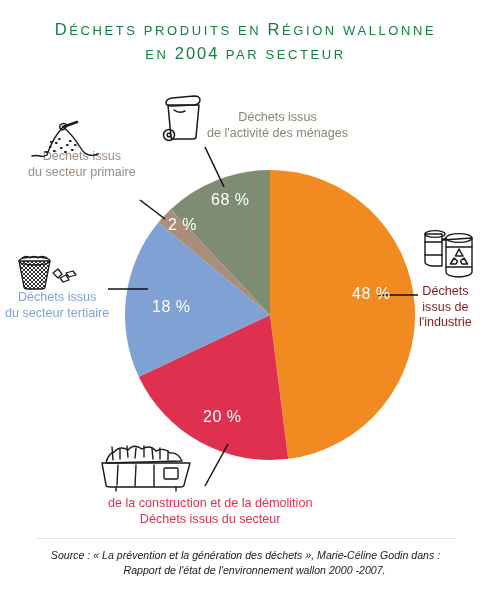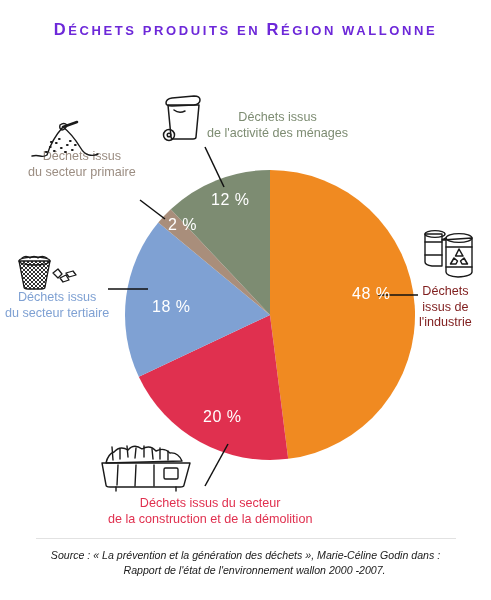--- a/index.html
+++ b/index.html
@@ -9,22 +9,22 @@
     font-family:"Liberation Sans", sans-serif;
     overflow:hidden;
     position:relative;
   }
   #stage{position:absolute;inset:0;}
 
   
   .title{
     position:absolute;left:0;top:18px;width:491px;
     text-align:center;
-    color:#6d28d9;
-    font-weight:bold;
+    color:#15803d;
+    font-weight:normal;
     letter-spacing:2.6px;
     line-height:22px;
   }
   .title .l1,.title .l2{display:block;white-space:nowrap;}
   .title .cap{font-size:16.5px;}
   .title .sm{font-size:13px;}
   .title .num{font-size:16.5px;letter-spacing:2px;}
 
   
   #pie{position:absolute;left:0;top:0;width:491px;height:600px;pointer-events:none;}
@@ -68,20 +68,21 @@
   .source span{display:block;}
   .source .l2{padding-left:18px;}
 </style>
 </head>
 <body>
 
 <div id="stage">
 
   <div class="title">
     <span class="l1"><span class="cap">D</span><span class="sm">ÉCHETS PRODUITS EN </span><span class="cap">R</span><span class="sm">ÉGION WALLONNE</span></span>
+    <span class="l2"><span class="sm">EN </span><span class="num">2004</span><span class="sm"> PAR SECTEUR</span></span>
   </div>
 
   <svg id="pie" viewBox="0 0 491 600">
     <g id="slice-group">
         <path d="M 270 315 L 270.00 170.00 A 145 145 0 0 1 288.17 458.86 Z" fill="#f08a21"></path>
         <path d="M 270 315 L 288.17 458.86 A 145 145 0 0 1 138.80 376.74 Z" fill="#e0304f"></path>
         <path d="M 270 315 L 138.80 376.74 A 145 145 0 0 1 158.28 222.57 Z" fill="#7fa1d3"></path>
         <path d="M 270 315 L 158.28 222.57 A 145 145 0 0 1 170.74 209.30 Z" fill="#a98e7b"></path>
         <path d="M 270 315 L 170.74 209.30 A 145 145 0 0 1 270.00 170.00 Z" fill="#7d8c72"></path>
       </g>
@@ -92,40 +93,40 @@
       <line x1="108" y1="289" x2="148" y2="289"></line>
       <line x1="205" y1="486" x2="228" y2="444"></line>
       <line x1="378" y1="295" x2="418" y2="295"></line>
     </g>
   </svg>
 
   <div class="pct" style="left:352px;top:285px;">48 %</div>
   <div class="pct" style="left:203px;top:408px;">20 %</div>
   <div class="pct" style="left:152px;top:298px;">18 %</div>
   <div class="pct" style="left:168px;top:216px;">2 %</div>
-  <div class="pct" style="left:211px;top:191px;">12 %</div>
+  <div class="pct" style="left:211px;top:191px;">68 %</div>
 
   <div class="lab lab-menages">
     <span>Déchets issus</span>
     <span>de l'activité des ménages</span>
   </div>
 
   <div class="lab lab-primaire">
     <span>Déchets issus</span>
     <span>du secteur primaire</span>
   </div>
 
   <div class="lab lab-tertiaire">
     <span>Déchets issus</span>
     <span>du secteur tertiaire</span>
   </div>
 
   <div class="lab lab-construction">
+    <span>de la construction et de la démolition</span>
     <span>Déchets issus du secteur</span>
-    <span>de la construction et de la démolition</span>
   </div>
 
   <div class="lab lab-industrie">
     <span>Déchets</span>
     <span>issus de</span>
     <span>l'industrie</span>
   </div>
 
   <div class="icon ic-menages">
     <svg width="44" height="50" viewBox="0 0 44 50" fill="none" stroke="#1a1a1a" stroke-width="1.5" stroke-linecap="round" stroke-linejoin="round">

